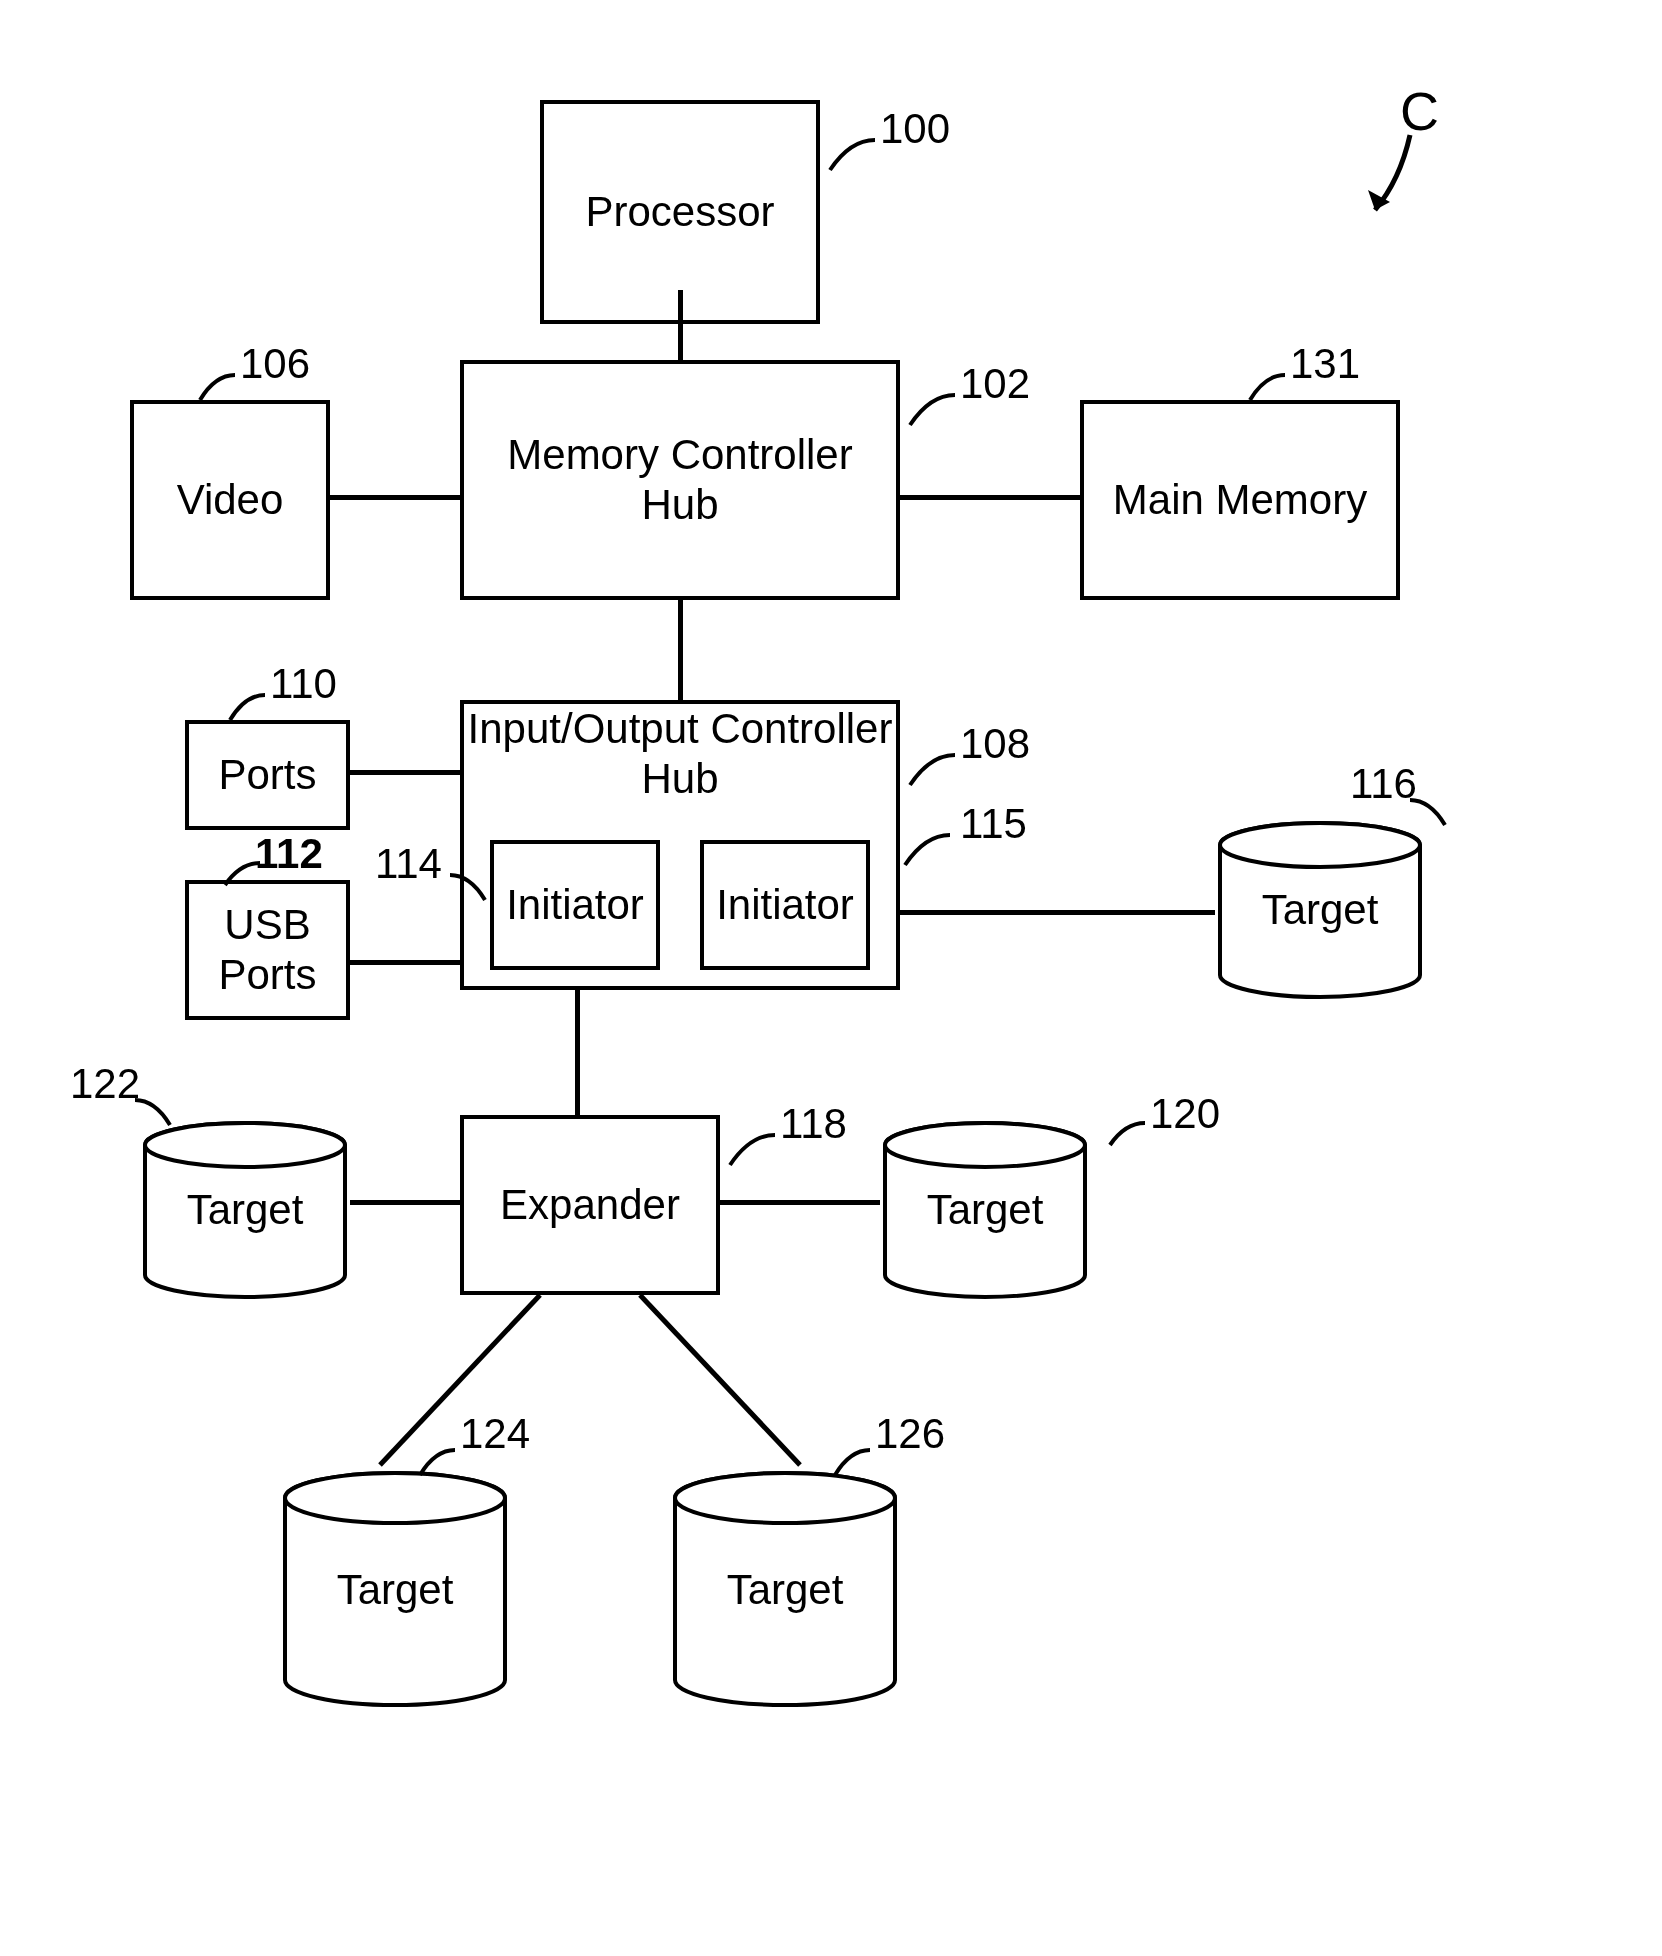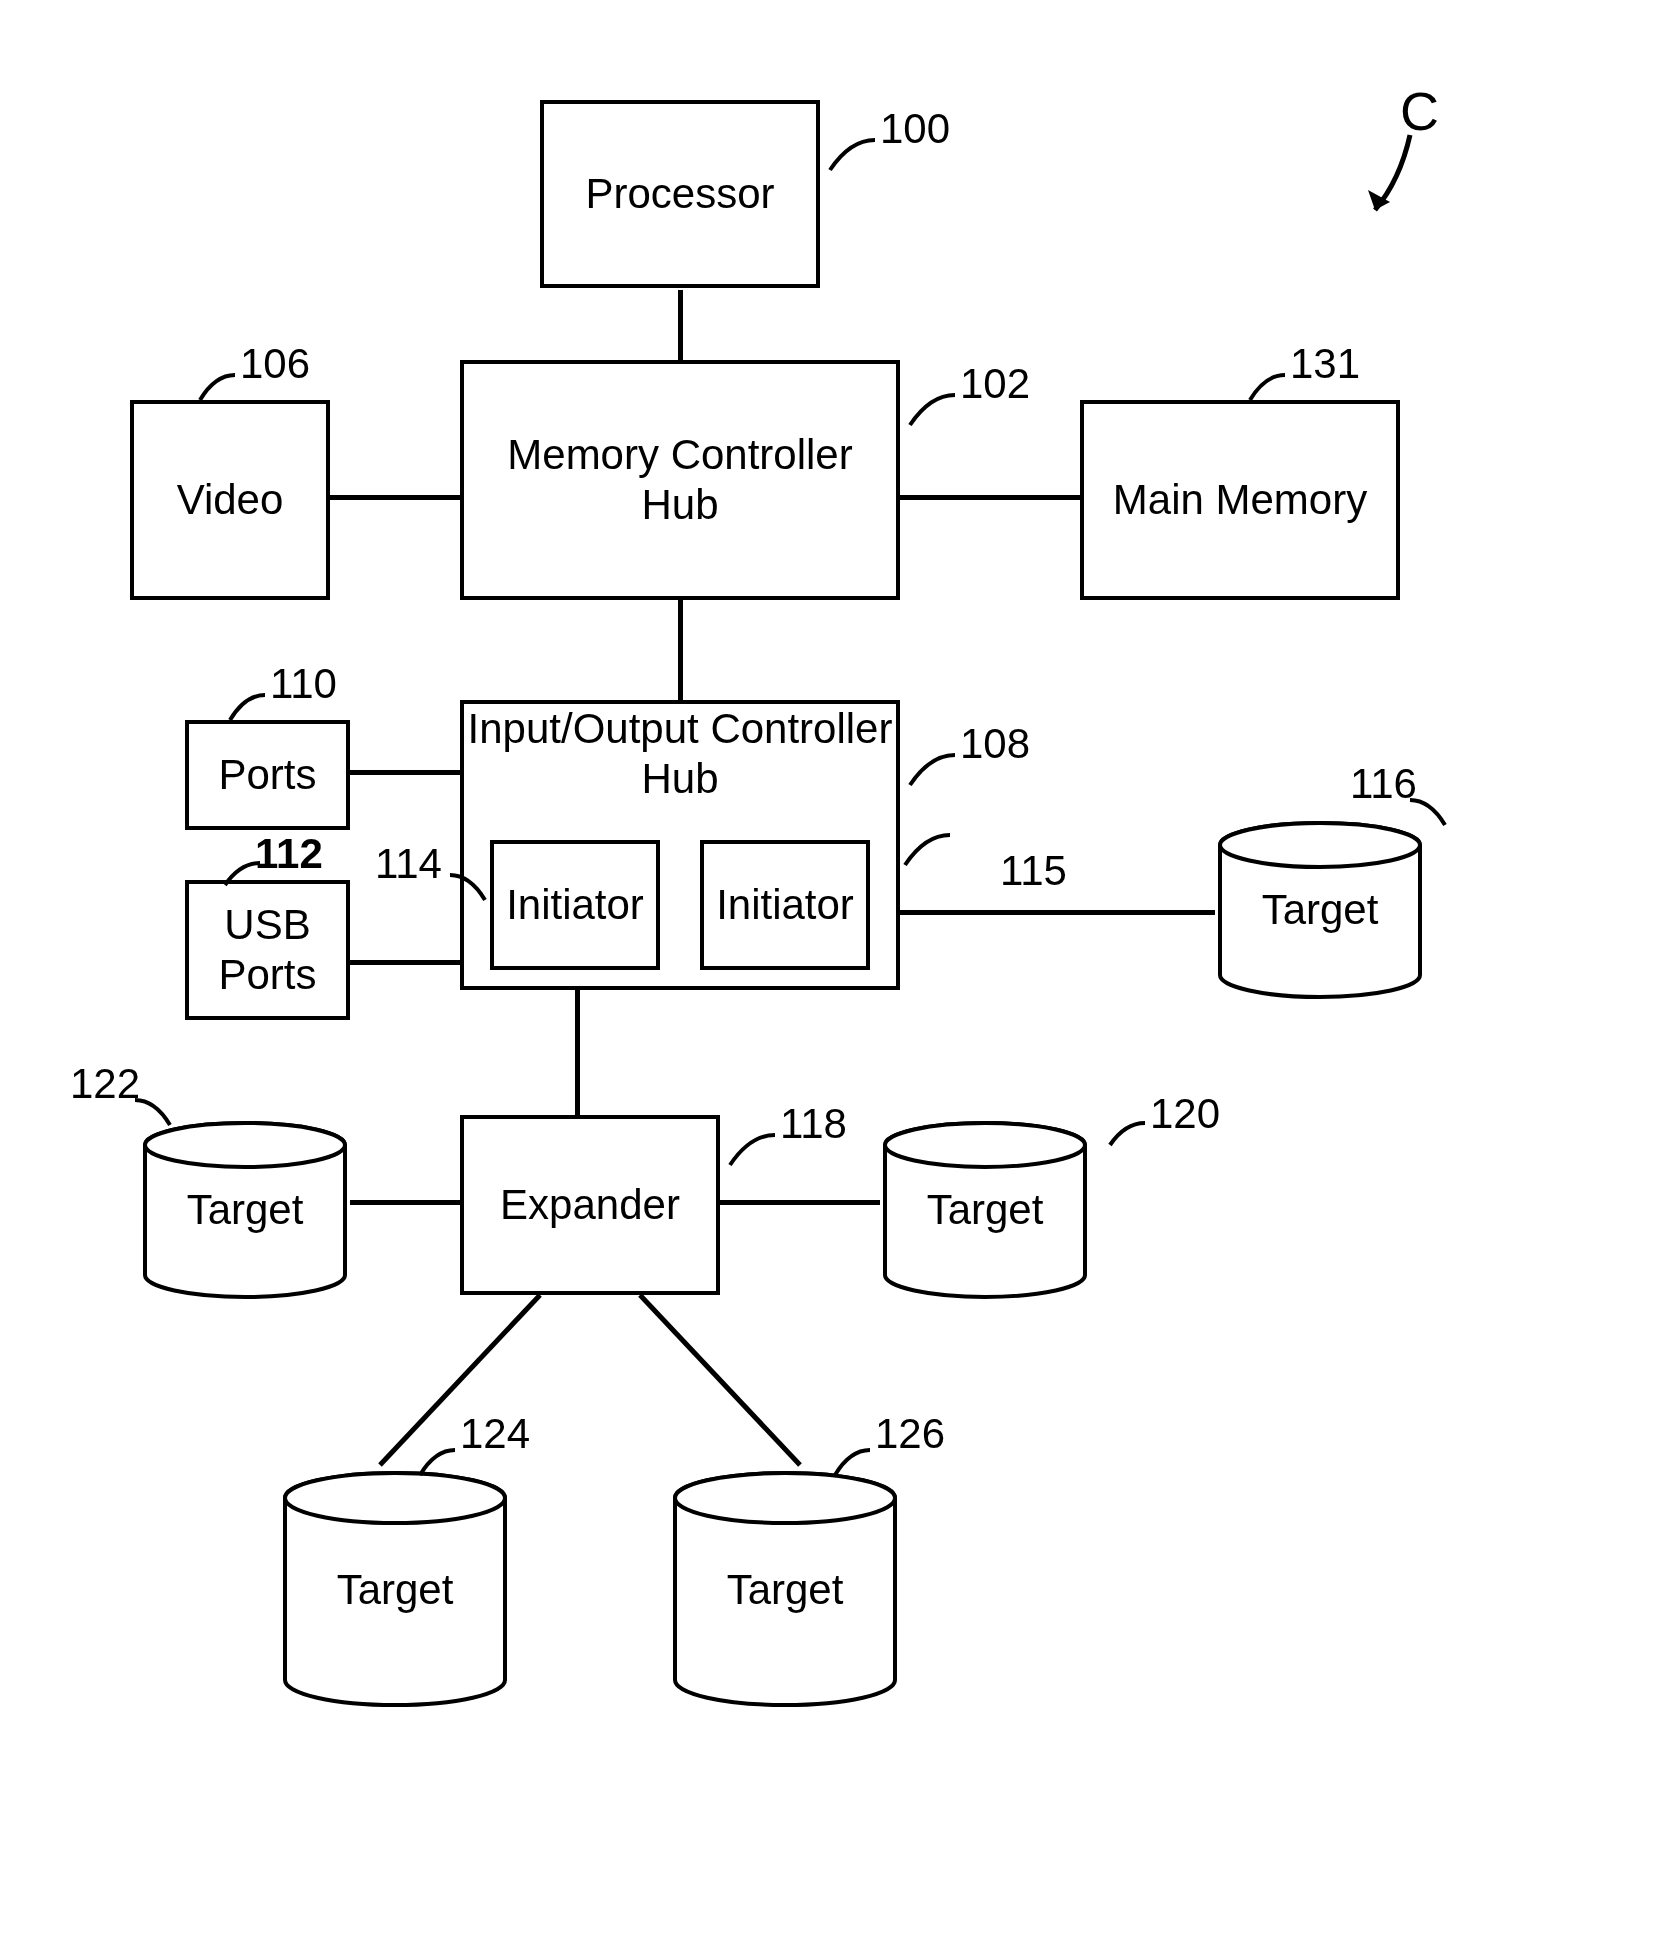--- a/index.html
+++ b/index.html
@@ -63,21 +63,21 @@
 </style>
 </head>
 <body>
 
 <div class="system-label" style="left:1400px; top:80px;">C</div>
 <svg class="arrow" style="left:1350px; top:130px; width:80px; height:100px;" viewBox="0 0 80 100">
   <path d="M 60 5 Q 50 50 25 80" stroke="black" stroke-width="5" fill="none"></path>
   <polygon points="25,80 18,60 40,72" fill="black"></polygon>
 </svg>
 
-<div class="box" style="left:540px; top:100px; width:280px; height:188px;">
+<div class="box" style="left:540px; top:100px; width:280px; height:224px;">
   <span>Processor</span>
 </div>
 <div class="ref" style="left:880px; top:105px;">100</div>
 <svg class="hook" style="left:820px; top:130px; width:60px; height:50px;" viewBox="0 0 60 50">
     <path d="M 55 10 Q 30 10 10 40" stroke="black" stroke-width="4" fill="none"></path>
   </svg>
 
 <div class="line" style="left:678px; top:290px; width:5px; height:70px;"></div>
 
 <div class="box" style="left:460px; top:360px; width:440px; height:240px; white-space: pre-line;">
@@ -124,21 +124,21 @@
   <span>Initiator</span>
 </div>
 <div class="ref" style="left:375px; top:840px;">114</div>
 <svg class="hook" style="left:445px; top:865px; width:50px; height:45px;" viewBox="0 0 50 45">
     <path d="M 5 10 Q 25 10 40 35" stroke="black" stroke-width="4" fill="none"></path>
   </svg>
 
 <div class="box" style="left:700px; top:840px; width:170px; height:130px;">
   <span>Initiator</span>
 </div>
-<div class="ref" style="left:1000px; top:800px;margin-top:47px;">115</div>
+<div class="ref" style="left:960px; top:800px;">115</div>
 <svg class="hook" style="left:895px; top:825px; width:60px; height:50px;" viewBox="0 0 60 50">
     <path d="M 55 10 Q 30 10 10 40" stroke="black" stroke-width="4" fill="none"></path>
   </svg>
 
 <div class="box" style="left:185px; top:720px; width:165px; height:110px;">
   <span>Ports</span>
 </div>
 <div class="ref" style="left:270px; top:660px;">110</div>
 <svg class="hook" style="left:220px; top:685px; width:50px; height:45px;" viewBox="0 0 50 45">
     <path d="M 45 10 Q 25 10 10 35" stroke="black" stroke-width="4" fill="none"></path>

